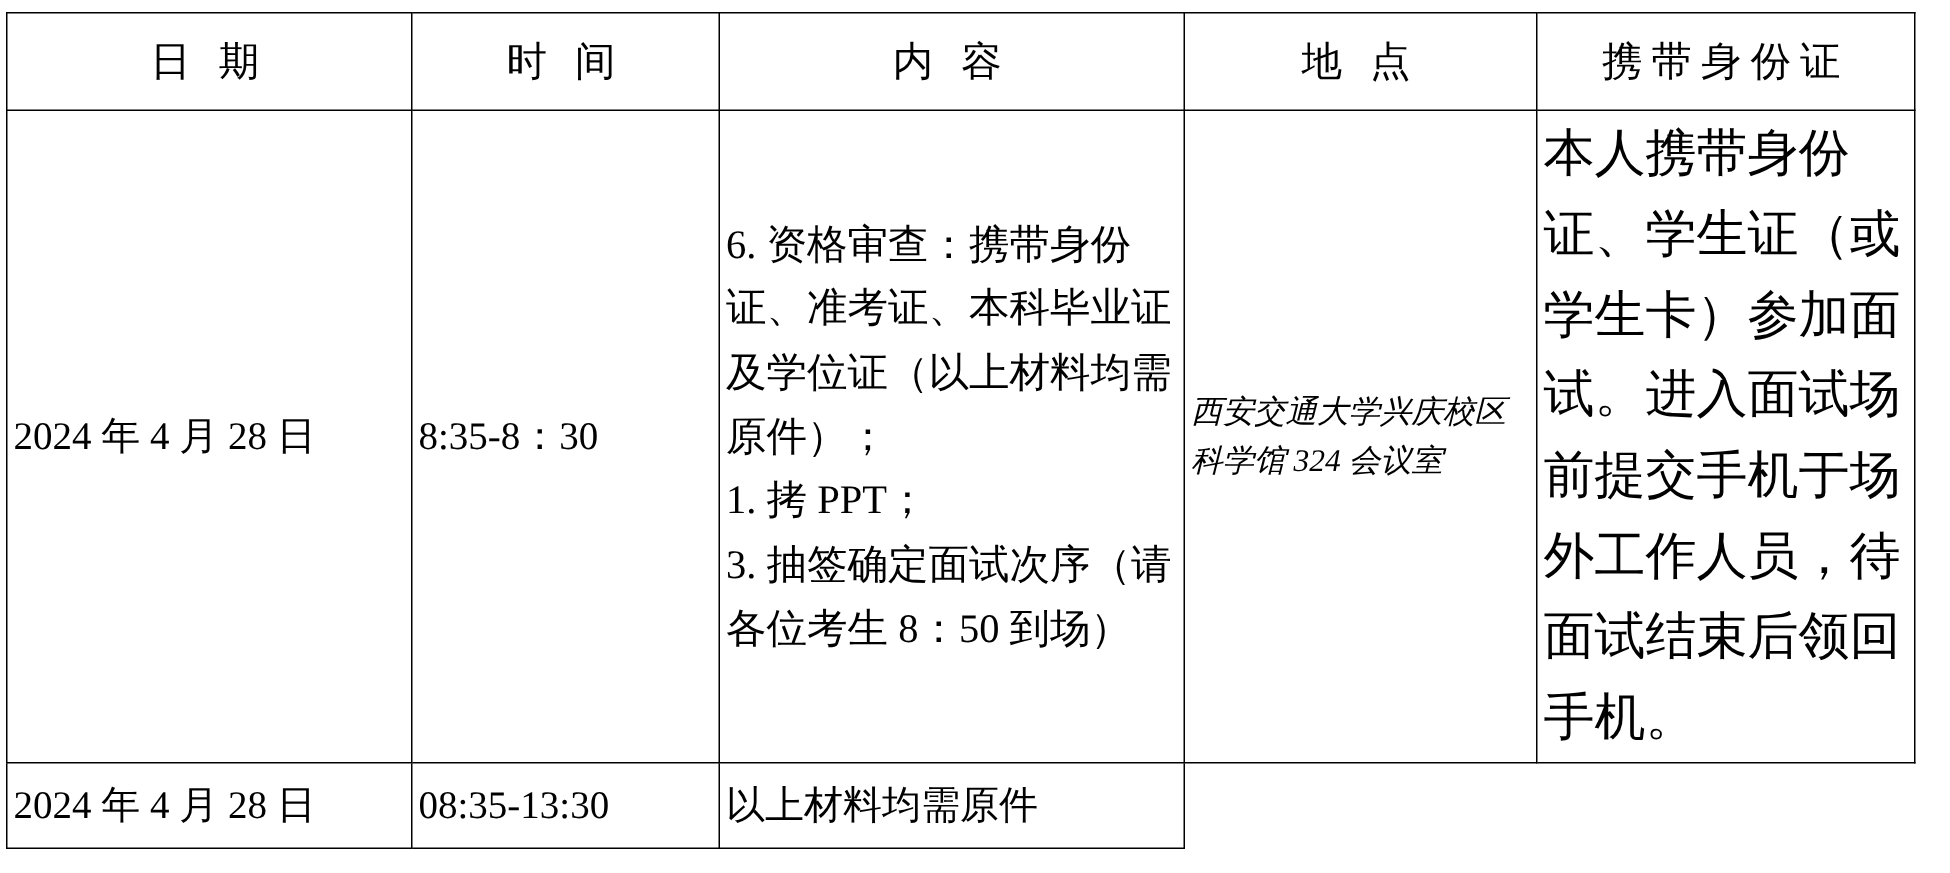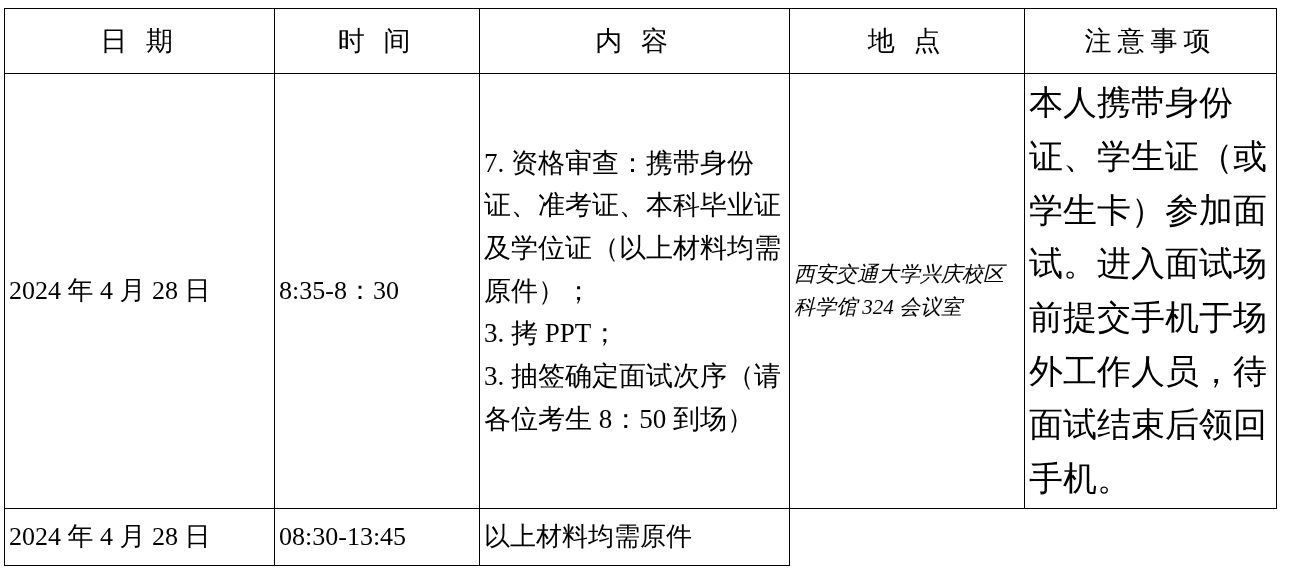--- a/index.html
+++ b/index.html
@@ -89,35 +89,35 @@
       <col class="c-content">
       <col class="c-place">
       <col class="c-notes">
     </colgroup>
     <thead>
       <tr>
         <th>日 期</th>
         <th>时 间</th>
         <th>内 容</th>
         <th>地 点</th>
-        <th>注意事项</th>
+        <th>携带身份证</th>
       </tr>
     </thead>
     <tbody>
       <tr class="row-1">
         <td class="cell date-cell">2024 年 4 月 28 日</td>
         <td class="cell time-cell">8:35-8：30</td>
         <td class="cell content-cell">
-          <div class="line">7. 资格审查：携带身份证、准考证、本科毕业证及学位证（以上材料均需原件）；</div>
-          <div class="line">3. 拷 PPT；</div>
+          <div class="line">6. 资格审查：携带身份证、准考证、本科毕业证及学位证（以上材料均需原件）；</div>
+          <div class="line">1. 拷 PPT；</div>
           <div class="line">3. 抽签确定面试次序（请各位考生 8：50 到场）</div>
         </td>
         <td class="cell place-cell">西安交通大学兴庆校区科学馆 324 会议室</td>
         <td class="cell notes-cell">本人携带身份证、学生证（或学生卡）参加面试。进入面试场前提交手机于场外工作人员，待面试结束后领回手机。</td>
       </tr>
       <tr class="row-2">
         <td class="cell date-cell">2024 年 4 月 28 日</td>
-        <td class="cell time-cell">08:30-13:45</td>
+        <td class="cell time-cell">08:35-13:30</td>
         <td class="cell">以上材料均需原件</td>
       </tr>
     </tbody>
   </table>
 </div>
 
 </body></html>

